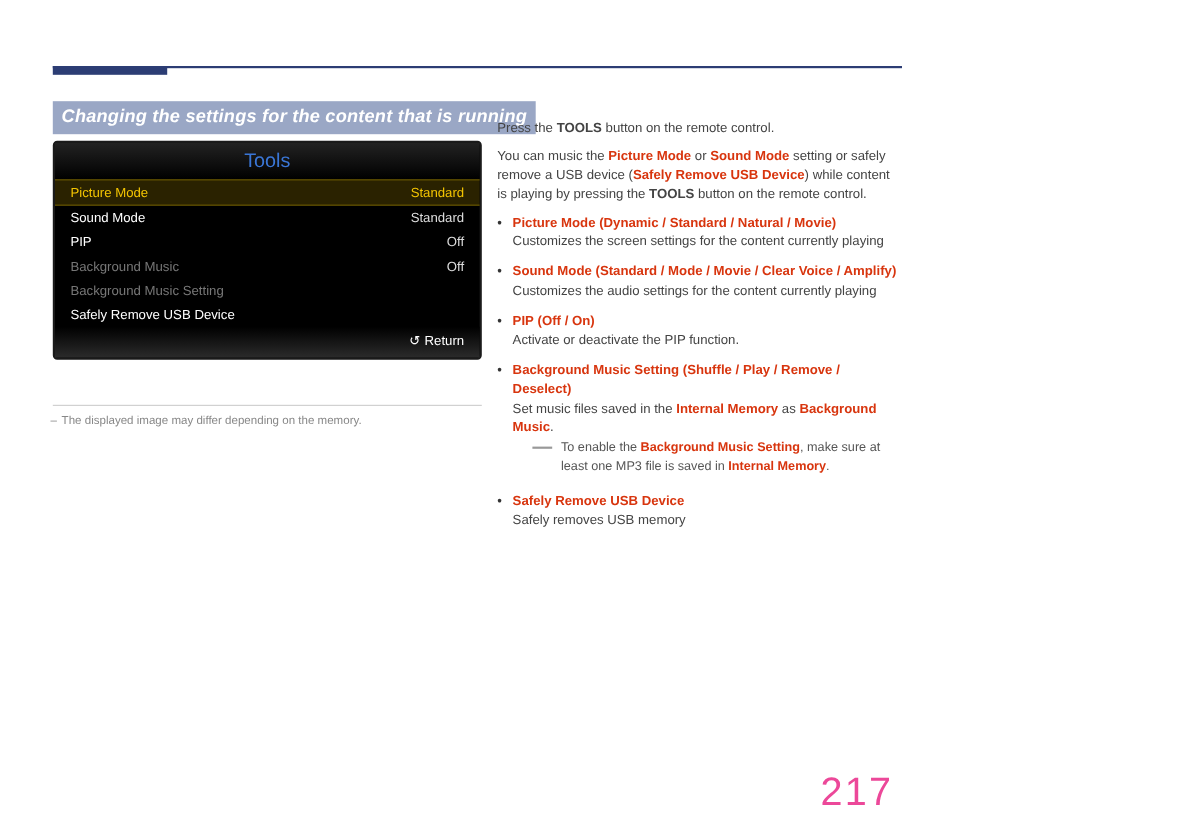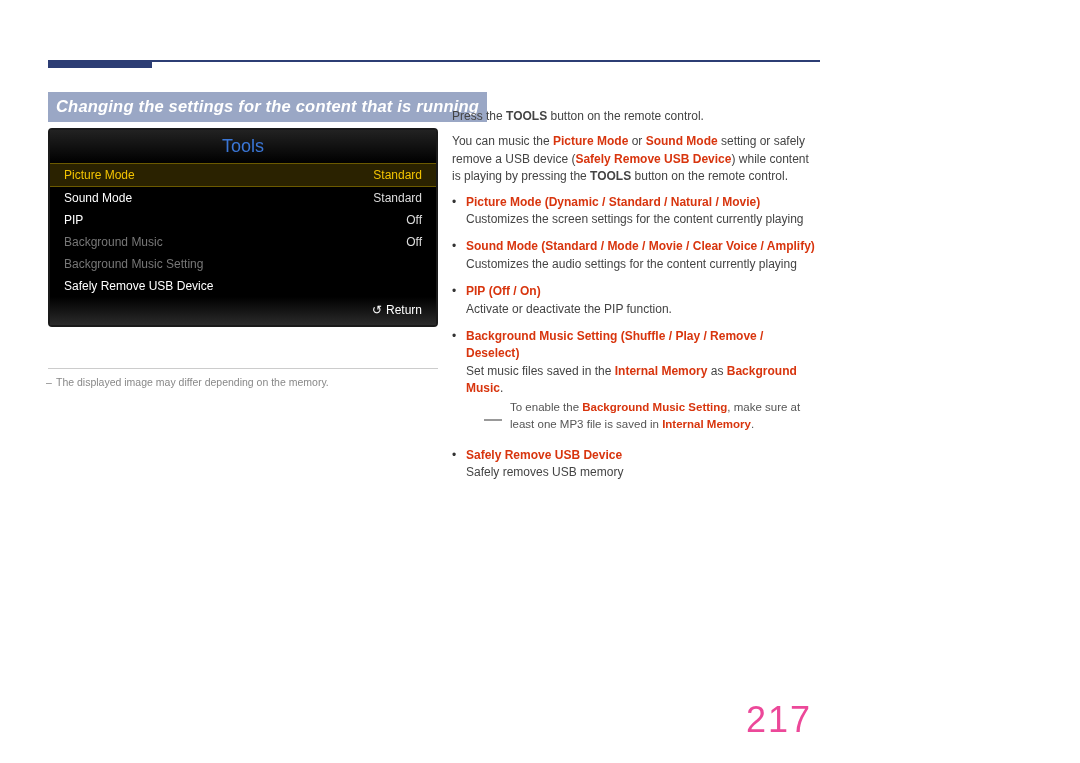--- a/index.html
+++ b/index.html
@@ -24,21 +24,21 @@
   .rightcol { position: absolute; left: 452px; top: 108px; right: 44px; font-size: 12px; line-height: 1.45; color: #444; }
   .rightcol p { margin-bottom: 8px; }
   .rightcol .bold { font-weight: 700; }
   .highlight { color: #d8350e; font-weight: 700; }
   .highlight-plain { color: #d8350e; font-weight: 700; }
   .sep { color: #d8350e; font-weight: 700; }
   .bulleted { list-style: none; padding-left: 14px; margin-top: 6px; }
   .bulleted > li { position: relative; margin-bottom: 10px; }
   .bulleted > li::before { content: "•"; position: absolute; left: -14px; top: 0; color: #333; }
   .subtext { color: #444; font-weight: 400; }
-  .note-line { display:flex; gap:8px; align-items:center; margin: 2px 0 14px 18px; font-size:11.5px; color:#555;}
+  .note-line { display:flex; gap:8px; align-items:flex-start; margin: 2px 0 14px 18px; font-size:11.5px; color:#555;}
   .note-line .dash-icon { width:18px; height:1px; border-top:2px solid #999; margin-top:7px; flex:0 0 18px;}
   .page-number { position: absolute; right: 48px; bottom: 22px; font-size: 36px; color: #ec4899; font-weight: 300; letter-spacing: 2px; }
 </style>
 </head>
 <body>
 
 <div class="page">
   <div class="top-bar"></div>
   <div class="top-tab"></div>
 

